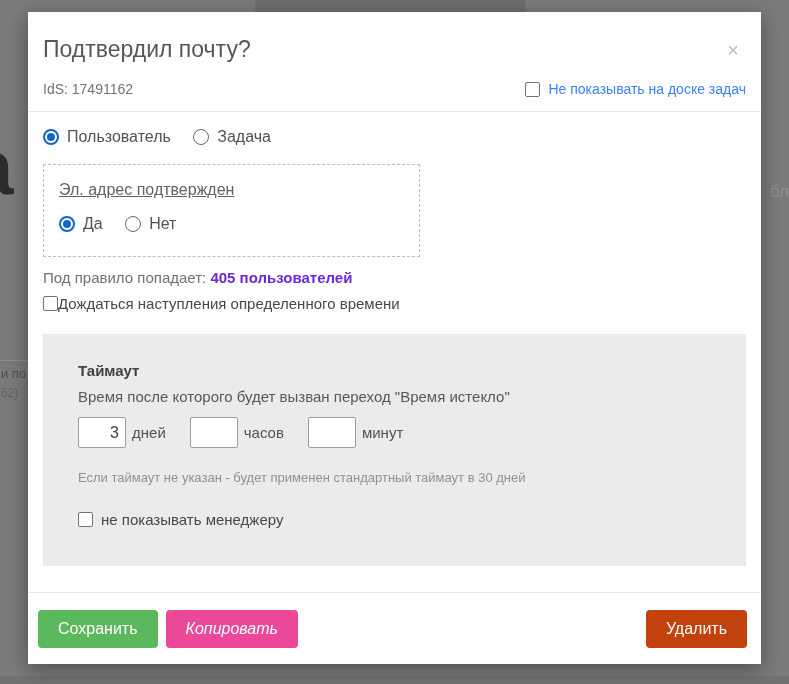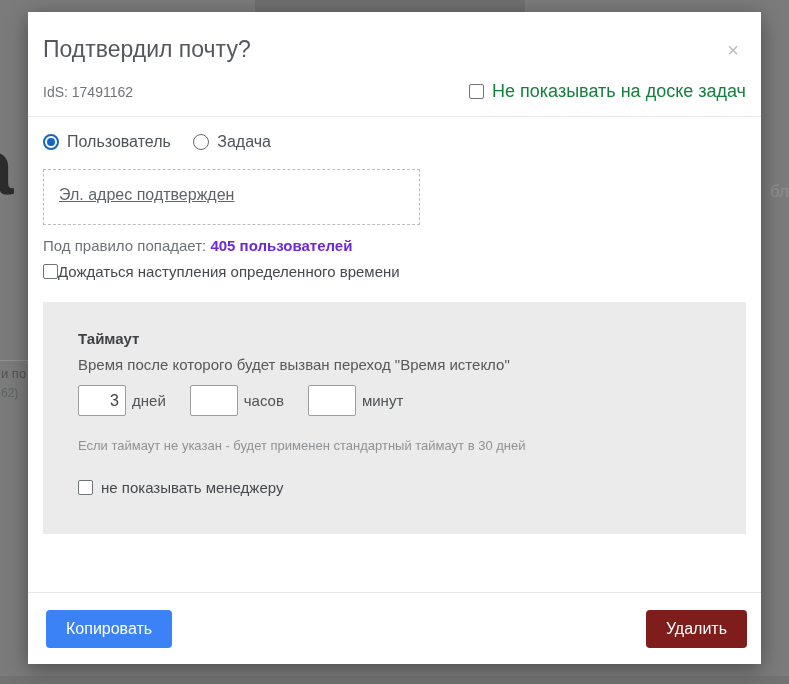--- a/index.html
+++ b/index.html
@@ -91,22 +91,22 @@
   .modal-footer {
     position:absolute; left:0; right:0; bottom:0; height:72px;
     border-top:1px solid #e7e7e7;
     display:flex; align-items:center; padding:0 14px 0 10px;
   }
   .btn {
     border:none; border-radius:4px; color:#fff; font-size:16px;
     padding:10px 20px; cursor:pointer; font-family:"Liberation Sans", sans-serif;
   }
   .btn-save { background:#5cb85c; }
-  .btn-copy { background:#3b82f6; margin-left:8px; }
-  .btn-delete { background:#7f1d1d; margin-left:auto; }
+  .btn-copy { background:#ec4899; margin-left:8px;font-style:italic; }
+  .btn-delete { background:#c2410c; margin-left:auto; }
 </style>
 </head>
 <body>
 
 <div class="backdrop">
   <div class="bd-input-strip"></div>
   <div class="bd-heading">а</div>
   <div class="bd-right-text">бл</div>
   <div class="bd-line"></div>
   <div class="bd-frag1">и по</div>
@@ -116,21 +116,21 @@
 
 <div class="modal">
 
   <div class="modal-header">
     <div class="modal-title">Подтвердил почту?</div>
     <span class="close-x">×</span>
   </div>
 
   <div class="sub-row">
     <span class="ids-text">IdS: 17491162</span>
-    <label class="opt" style="font-size:18px;color:#15803d;">
+    <label class="opt" style="font-size:14px;color:#3b82f6;">
       <span class="cb"></span>
       <span>Не показывать на доске задач</span>
     </label>
   </div>
 
   <hr class="divider">
 
   <div class="modal-body">
 
     <div class="radio-row">
@@ -139,20 +139,30 @@
         <span>Пользователь</span>
       </label>
       <label class="opt">
         <span class="radio"></span>
         <span>Задача</span>
       </label>
     </div>
 
     <div class="cond-box">
       <div class="cond-title">Эл. адрес подтвержден</div>
+      <div class="cond-opts">
+        <label class="opt">
+          <span class="radio checked"></span>
+          <span>Да</span>
+        </label>
+        <label class="opt">
+          <span class="radio"></span>
+          <span>Нет</span>
+        </label>
+      </div>
     </div>
 
     <div class="match-row">
       <span>Под правило попадает:</span>
       <a class="match-link">405 пользователей</a>
     </div>
 
     <label class="wait-row">
       <span class="cb"></span>
       <span>Дождаться наступления определенного времени</span>
@@ -172,17 +182,18 @@
       <div class="timeout-note">Если таймаут не указан - будет применен стандартный таймаут в 30 дней</div>
       <label class="manager-row">
         <span class="cb"></span>
         <span>не показывать менеджеру</span>
       </label>
     </div>
 
   </div>
 
   <div class="modal-footer">
+    <button class="btn btn-save">Сохранить</button>
     <button class="btn btn-copy">Копировать</button>
     <button class="btn btn-delete">Удалить</button>
   </div>
 
 </div>
 
 </body></html>

